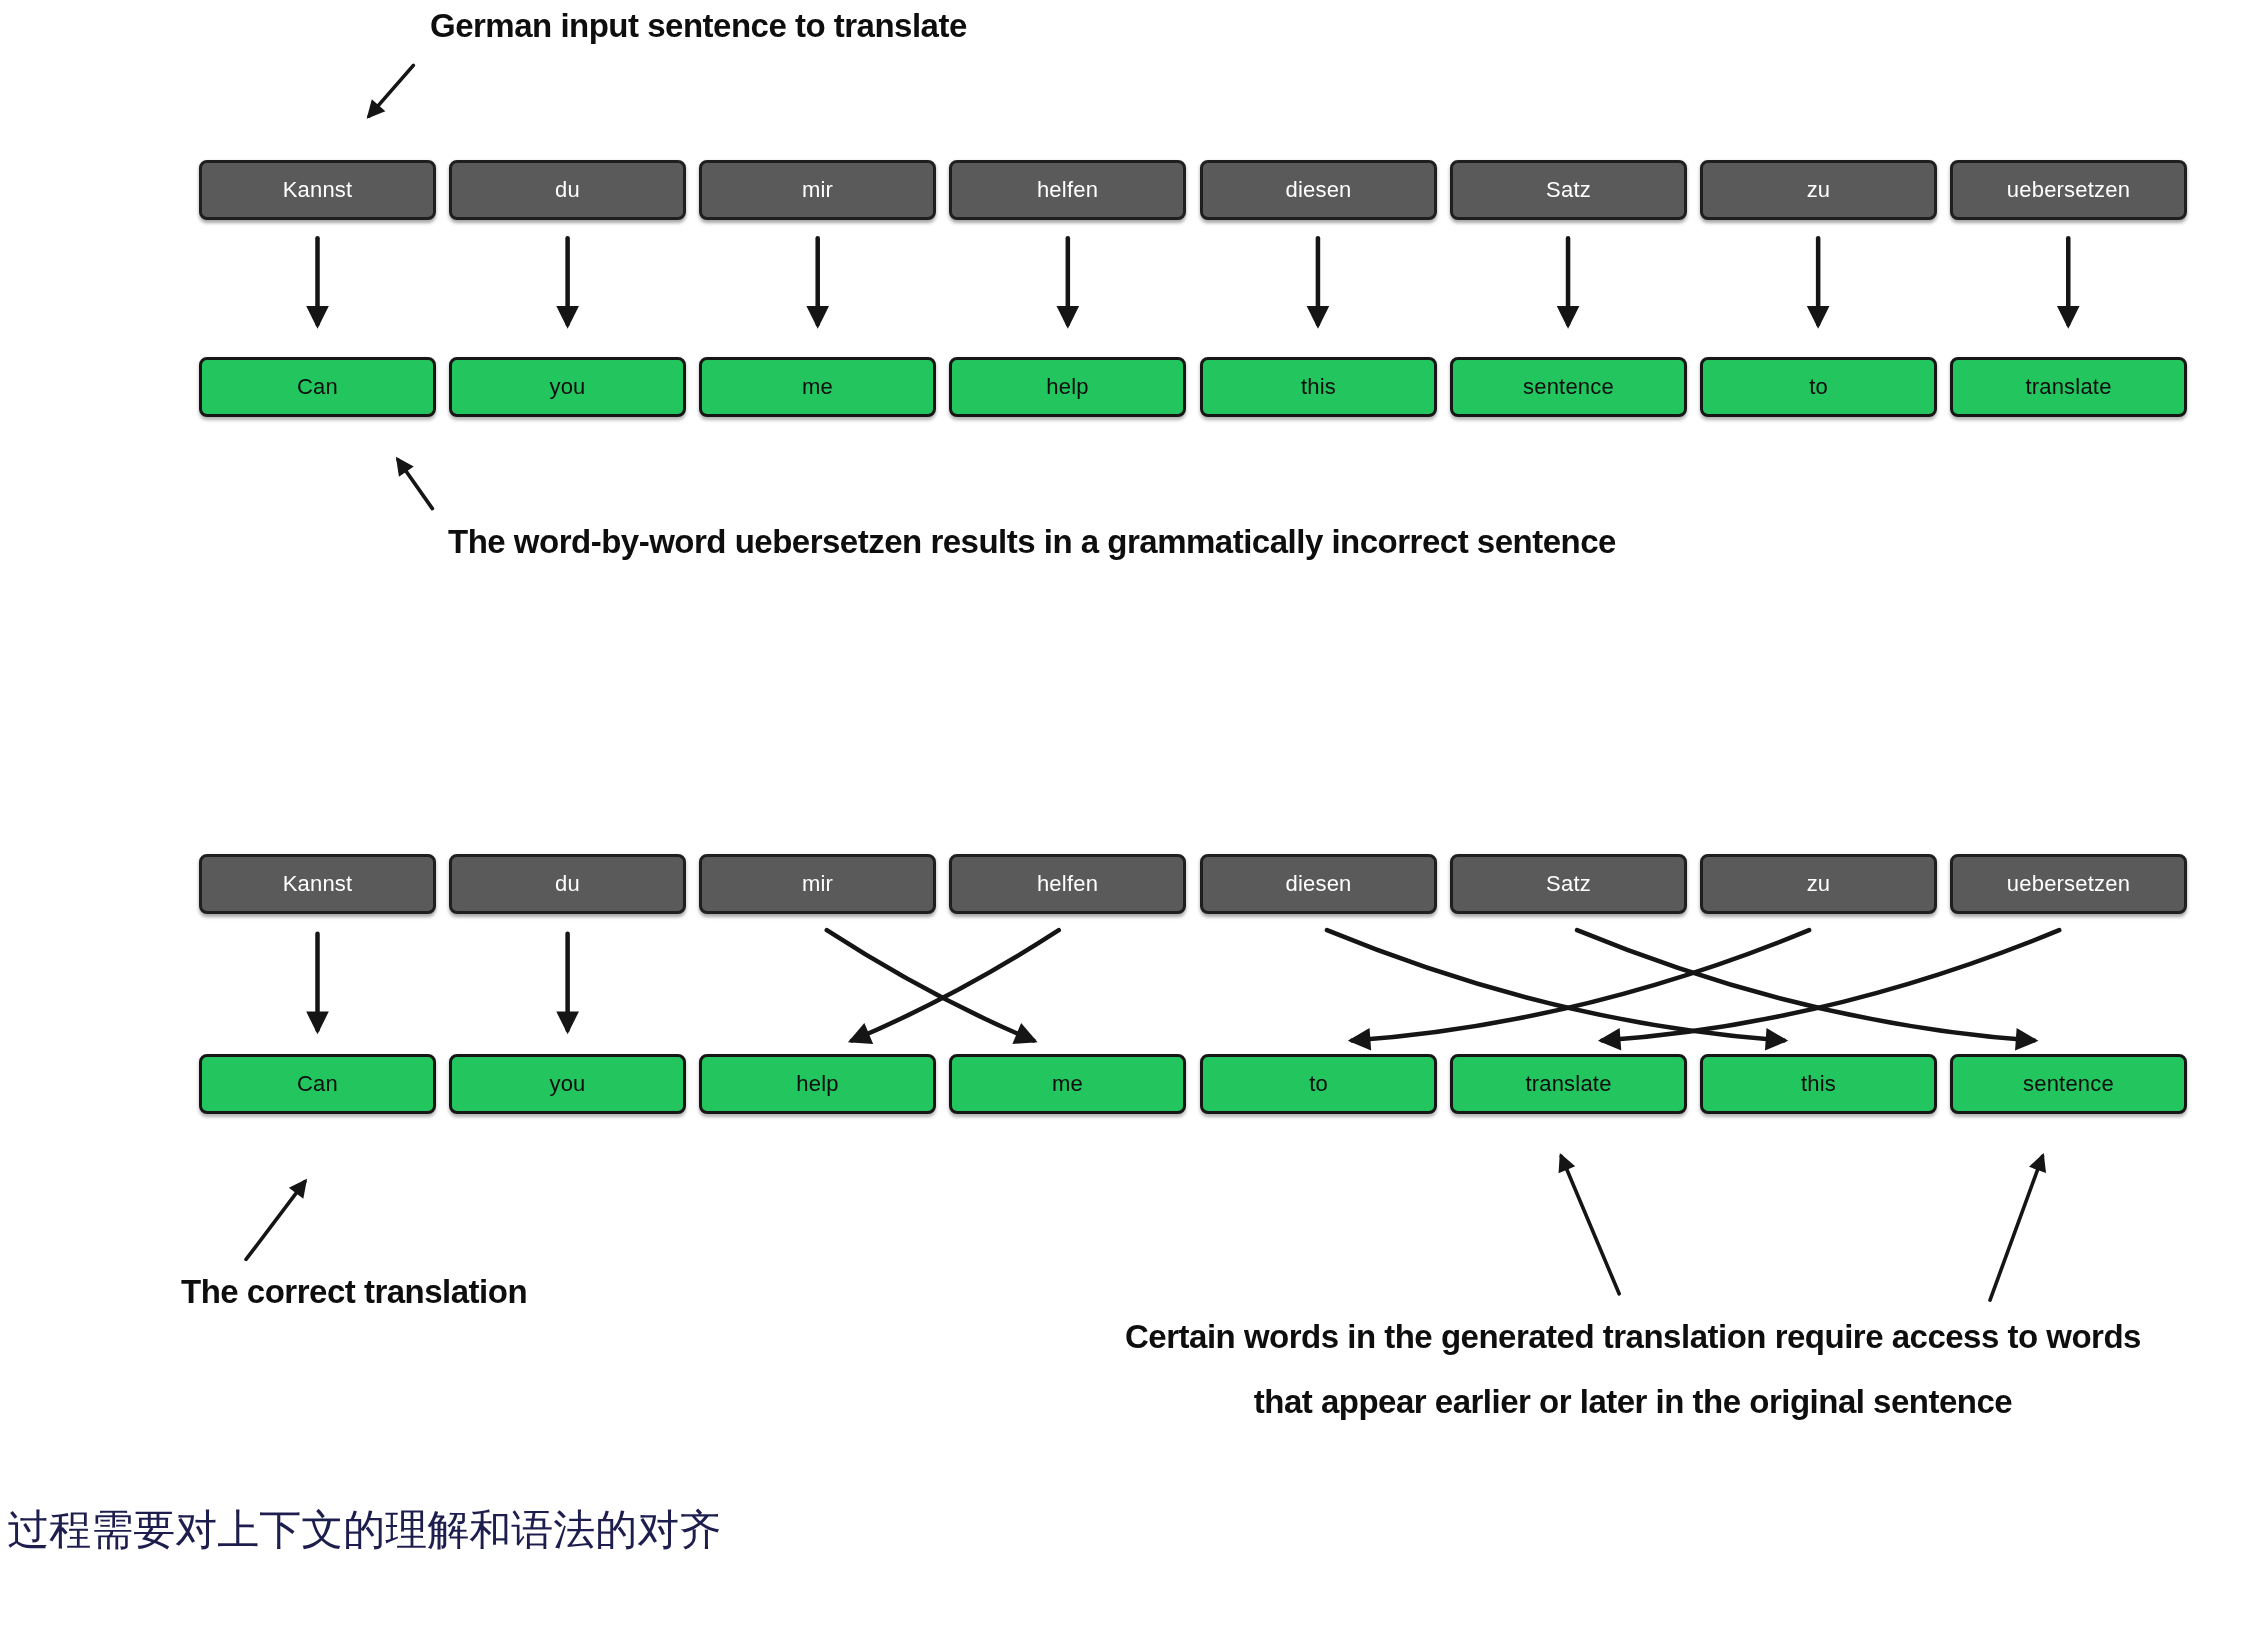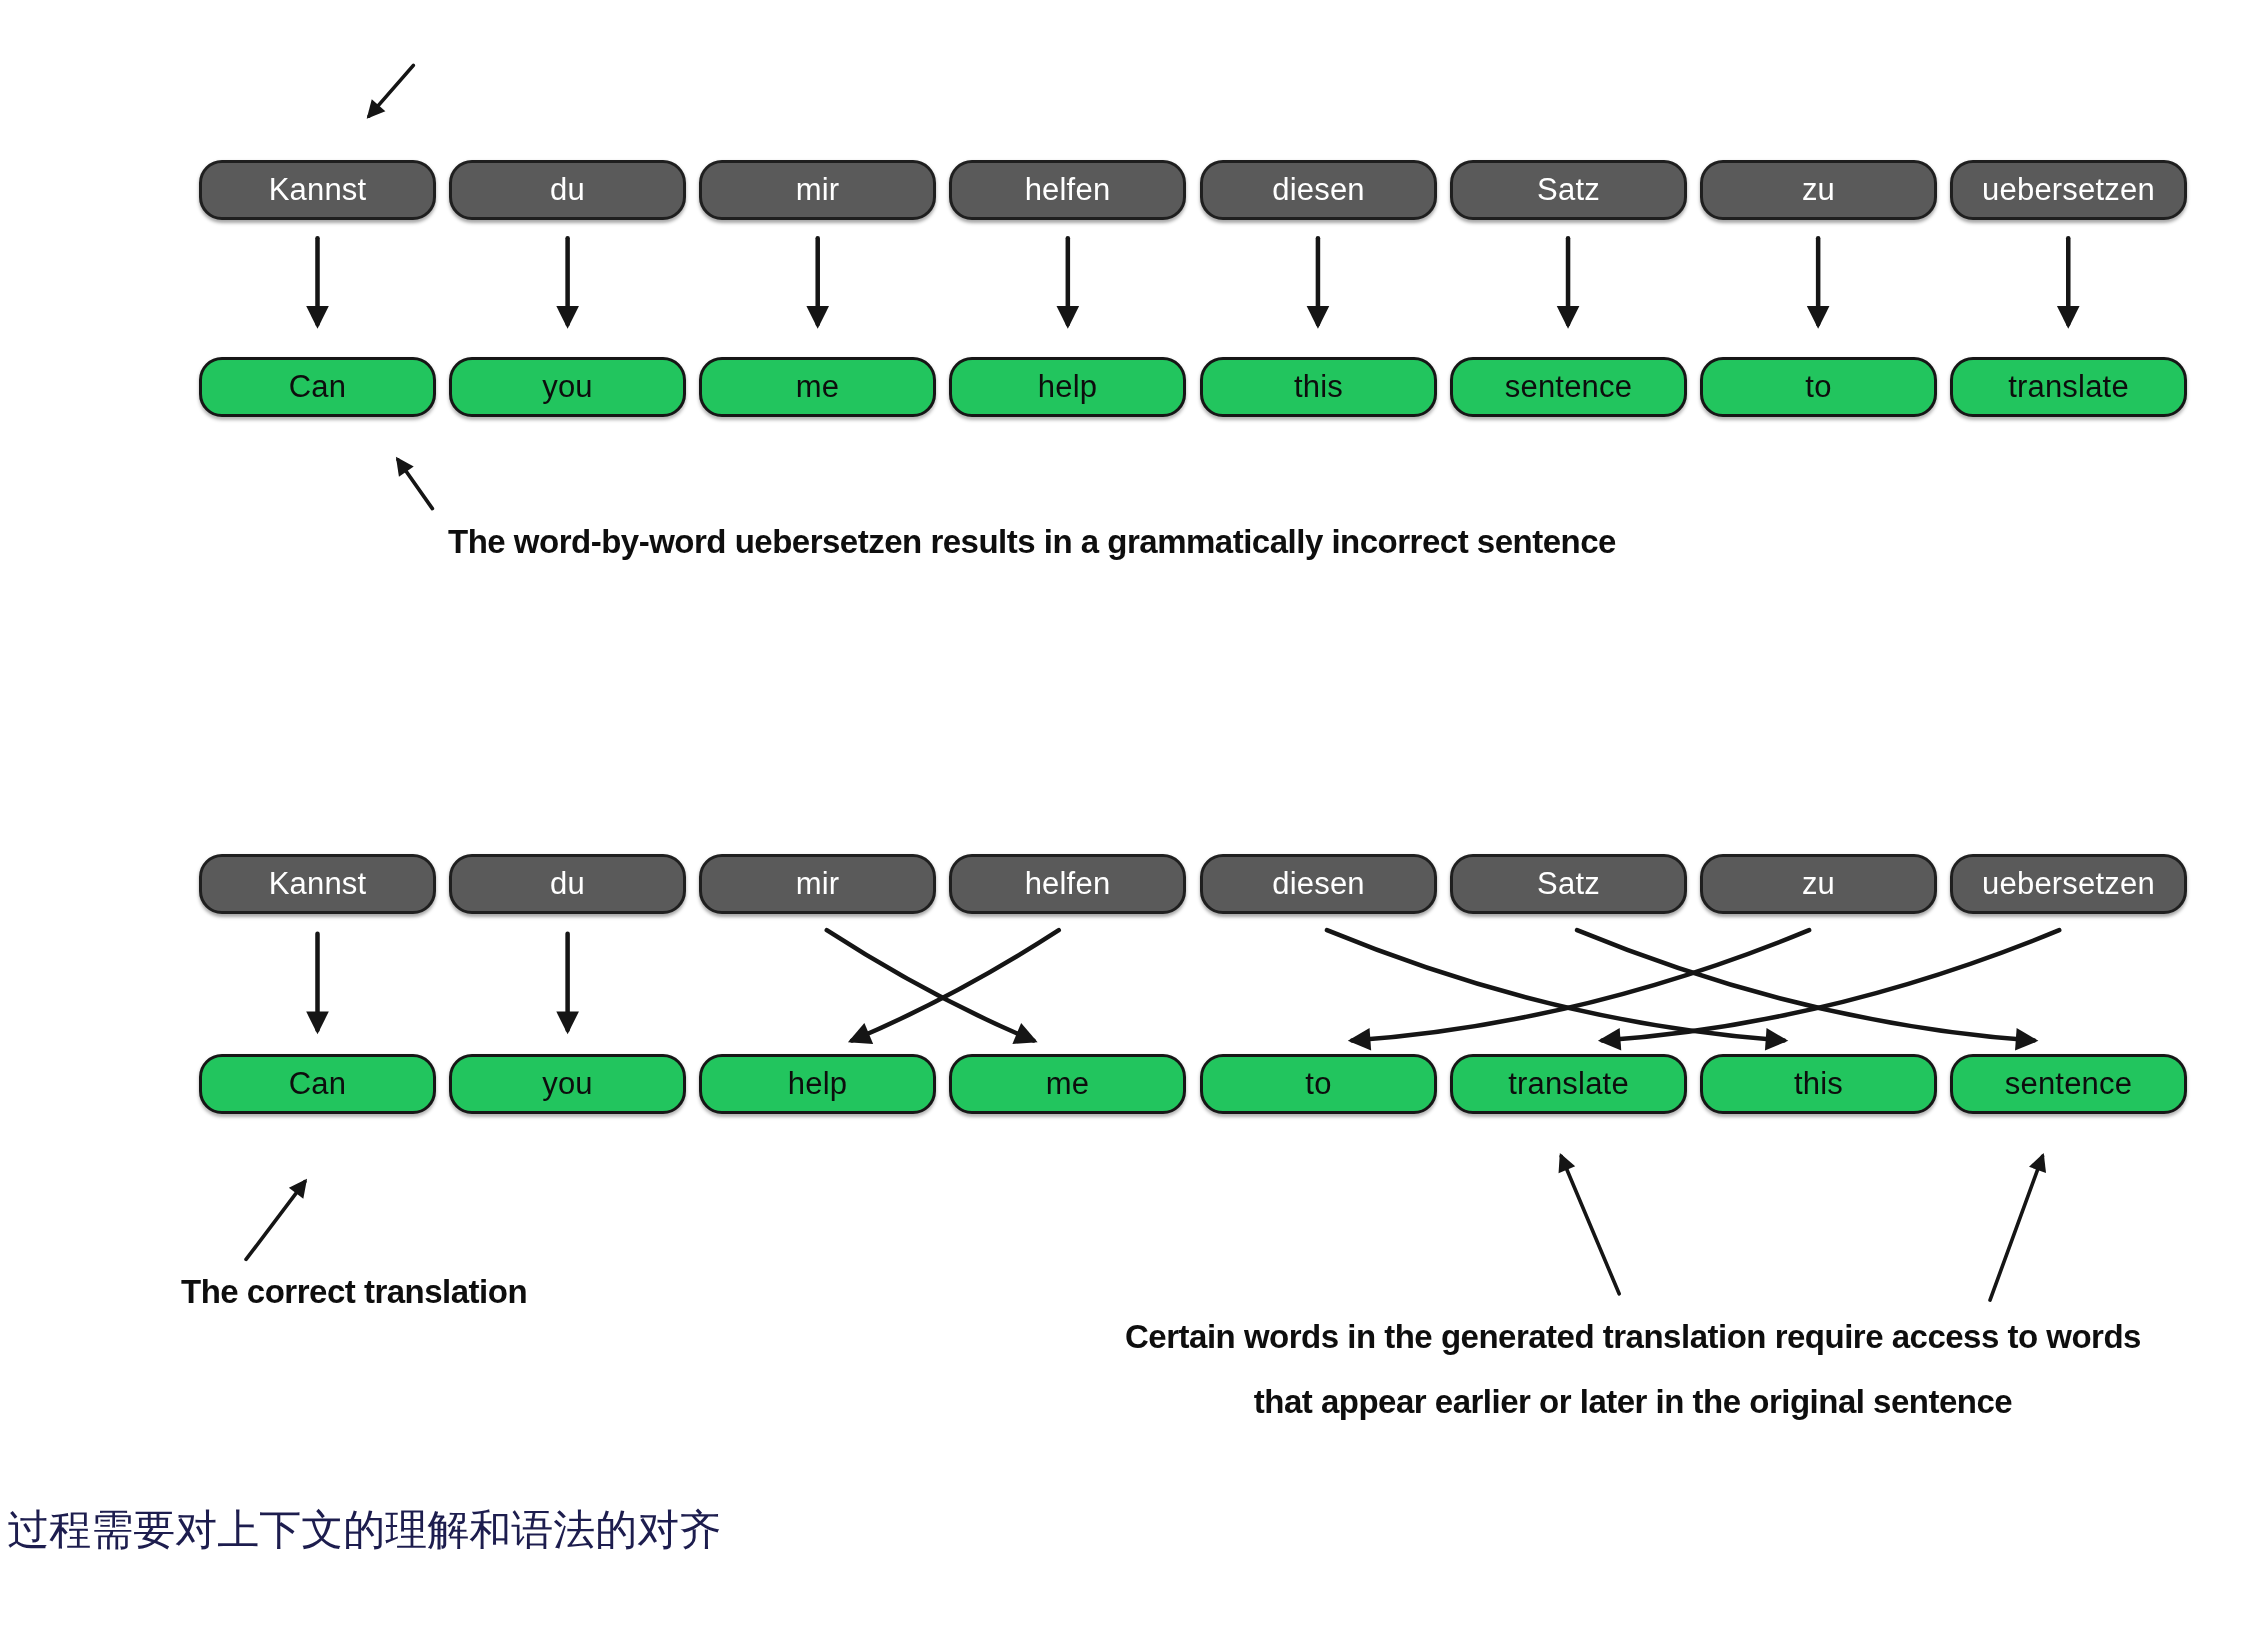--- a/index.html
+++ b/index.html
@@ -7,23 +7,23 @@
     position:relative;
     width:2265px;height:1636px;
     background:#ffffff;
     font-family:"Liberation Sans","DejaVu Sans",sans-serif;
     overflow:hidden;
   }
   #arrows{position:absolute;left:0;top:0;z-index:1;}
   .box{
     position:absolute;
     width:237px;height:60px;
-    border-radius:23px;
+    border-radius:8px;
     display:flex;align-items:center;justify-content:center;
-    font-size:31px;
+    font-size:22px;
     box-sizing:border-box;
     z-index:2;
     letter-spacing:0.2px;
   }
   .box.dark{
     background:#5a5a5a;
     border:3.6px solid #1f1f1f;
     color:#ffffff;
     box-shadow:0 2.7px 3.6px rgba(0,0,0,0.35);
   }
@@ -97,20 +97,21 @@
         <path d="M 2000 1028 Q 1747.5 1132 1495 1150" stroke-width="5" marker-end="url(#ah)" stroke-linecap="round"></path>
         <path d="M 2276.5 1028 Q 2024 1132 1771.5 1150" stroke-width="5" marker-end="url(#ah)" stroke-linecap="round"></path>
         <path d="M 457 72 L 408 128" stroke-width="4" marker-end="url(#ah)" stroke-linecap="round"></path>
         <path d="M 478 562 L 440 508" stroke-width="4" marker-end="url(#ah)" stroke-linecap="round"></path>
         <path d="M 272 1392 L 337 1306" stroke-width="4" marker-end="url(#ah)" stroke-linecap="round"></path>
         <path d="M 1790 1430 L 1726 1278" stroke-width="4" marker-end="url(#ah)" stroke-linecap="round"></path>
         <path d="M 2200 1437 L 2258 1278" stroke-width="4" marker-end="url(#ah)" stroke-linecap="round"></path>
       </g>
   </svg>
 
+  <div class="anno" style="left:430px;top:7.2px;">German input sentence to translate</div>
 
   <div class="anno" style="left:448px;top:523px;">The word-by-word uebersetzen results in a grammatically incorrect sentence</div>
 
   <div class="anno" style="left:181px;top:1261px;margin-top:12px;">The correct translation</div>
 
   <div id="context-label">
     <span class="anno-line">Certain words in the generated translation require access to words</span>
     <span class="anno-line">that appear earlier or later in the original sentence</span>
   </div>
 

